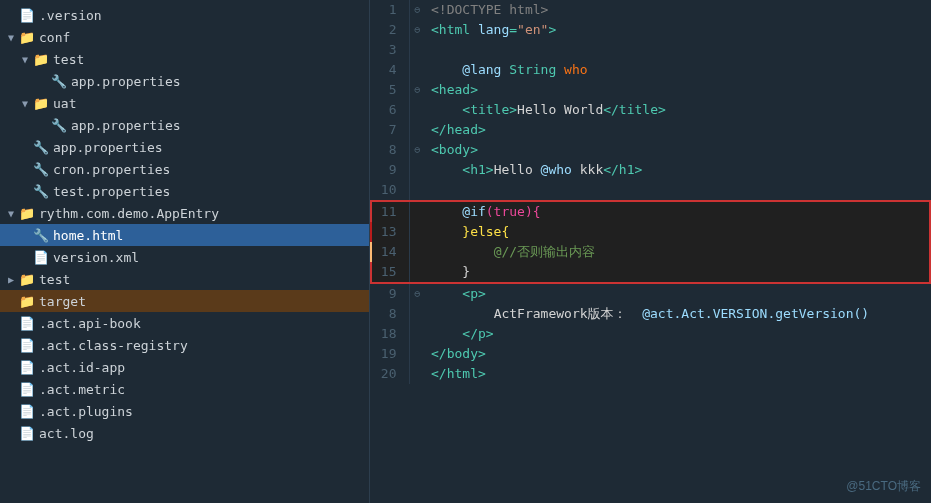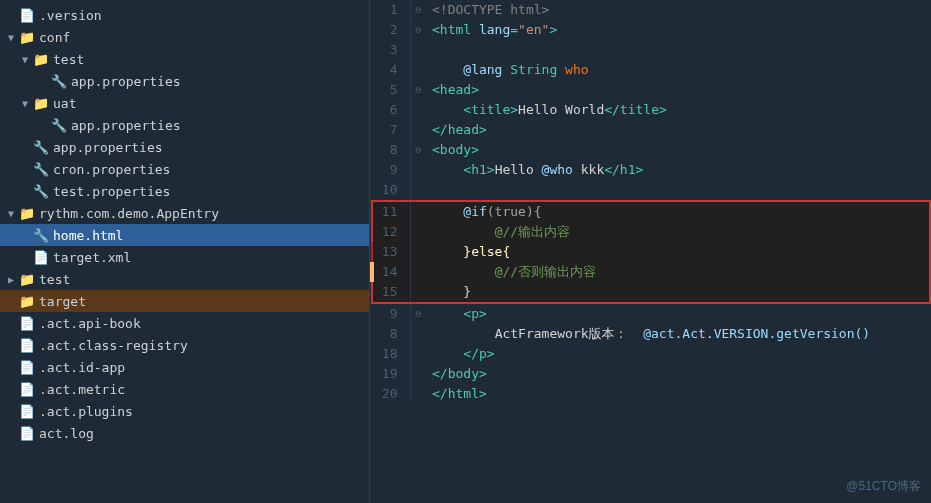--- a/index.html
+++ b/index.html
@@ -213,21 +213,21 @@
     <span class="indent" style="width:18px"></span>
     <span class="arrow"></span>
     <span class="icon html-icon">🔧</span>
     <span>home.html</span>
   </div>
 
   <div class="tree-item">
     <span class="indent" style="width:18px"></span>
     <span class="arrow"></span>
     <span class="icon xml-icon">📄</span>
-    <span>target.xml</span>
+    <span>version.xml</span>
   </div>
 
   <div class="tree-item">
     <span class="indent" style="width:4px"></span>
     <span class="arrow">▶</span>
     <span class="icon folder-icon">📁</span>
     <span>test</span>
   </div>
 
   <div class="tree-item folder-target">
@@ -340,37 +340,32 @@
 
       <tr>
         <td class="line-num">10</td>
         <td class="line-fold"></td>
         <td class="line-code"> </td>
       </tr>
 
       <tr style="border-top: 2px solid #be185d;">
         <td class="line-num" style="background:#202020; border-top: 2px solid #cc3333; border-left: 2px solid #cc3333;">11</td>
         <td class="line-fold" style="background:#202020; border-top: 2px solid #cc3333;"></td>
-        <td class="line-code" style="background:#202020; border-top: 2px solid #cc3333; border-right: 2px solid #cc3333;">    <span class="at-sign">@if</span><span style="color:#a3a3a3">(true){</span></td>
-      </tr>
-
-      <tr>
-        <td class="line-num" style="background:#202020; border-left: 2px solid #cc3333;">12</td>
-        <td class="line-fold" style="background:#202020;"></td>
-        <td class="line-code" style="background:#202020; border-right: 2px solid #cc3333;">        <span class="comment">@//输出内容</span></td>
-      </tr>
+        <td class="line-code" style="background:#202020; border-top: 2px solid #cc3333; border-right: 2px solid #cc3333;">    <span class="at-sign">@if</span><span style="color:#ec4899">(true){</span></td>
+      </tr>
+
 
       <tr>
         <td class="line-num" style="background:#202020; border-left: 2px solid #b91c1c;">13</td>
         <td class="line-fold" style="background:#202020;"></td>
-        <td class="line-code" style="background:#202020; border-right: 2px solid #cc3333;">    <span style="color:#fef9c3">}else{</span></td>
-      </tr>
-
-      <tr>
-        <td class="line-num" style="background:#202020; border-left: 4px solid #fdba74;">14</td>
+        <td class="line-code" style="background:#202020; border-right: 2px solid #cc3333;">    <span style="color:#fde047">}else{</span></td>
+      </tr>
+
+      <tr>
+        <td class="line-num" style="background:#202020; border-left: 2px solid #fdba74;">14</td>
         <td class="line-fold" style="background:#202020;"></td>
         <td class="line-code" style="background:#202020; border-right: 2px solid #cc3333;">        <span class="comment">@//否则输出内容</span></td>
       </tr>
 
       <tr>
         <td class="line-num" style="background:#202020; border-bottom: 2px solid #cc3333; border-left: 2px solid #cc3333;">15</td>
         <td class="line-fold" style="background:#202020; border-bottom: 2px solid #cc3333;"></td>
         <td class="line-code" style="background:#202020; border-bottom: 2px solid #cc3333; border-right: 2px solid #cc3333;">    <span style="color:#d4d4d4">}</span></td>
       </tr>
 

